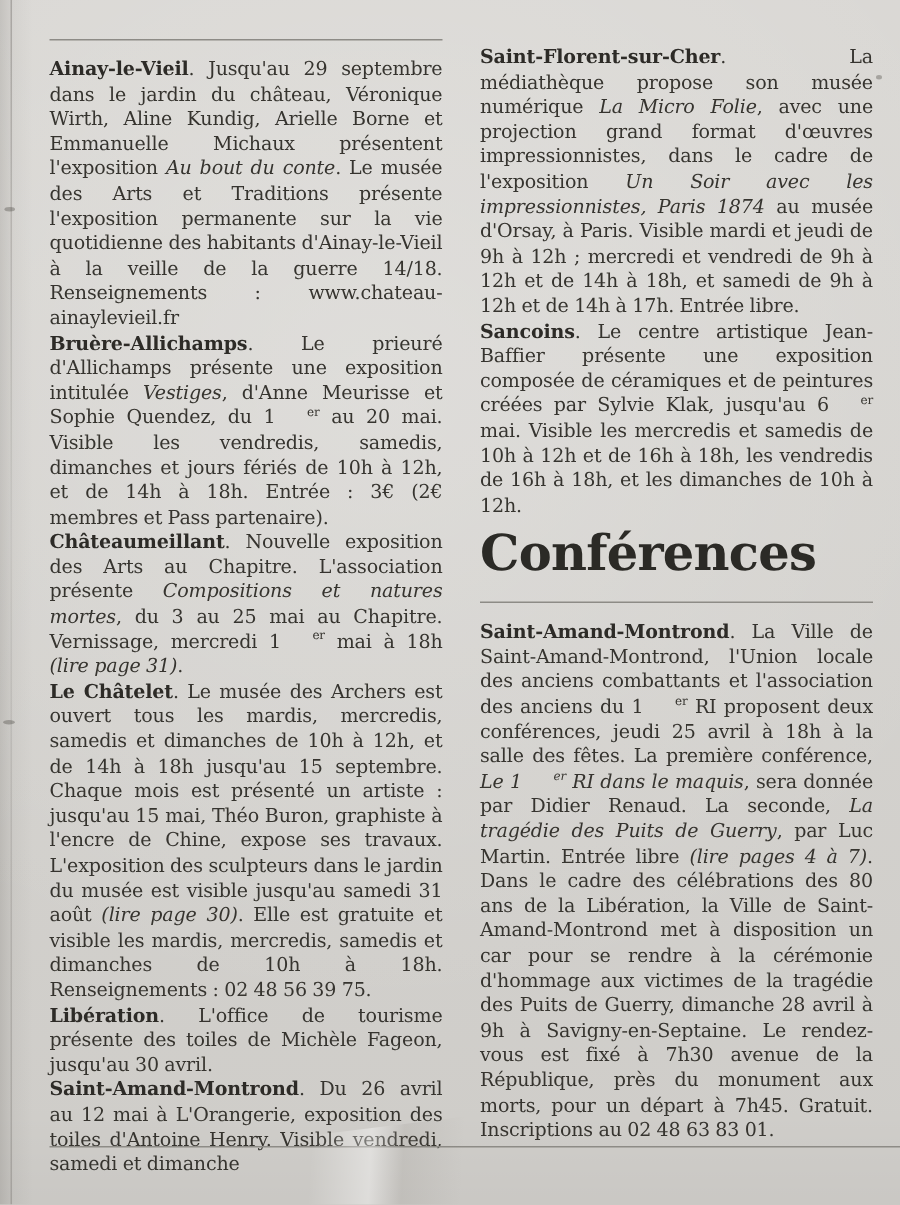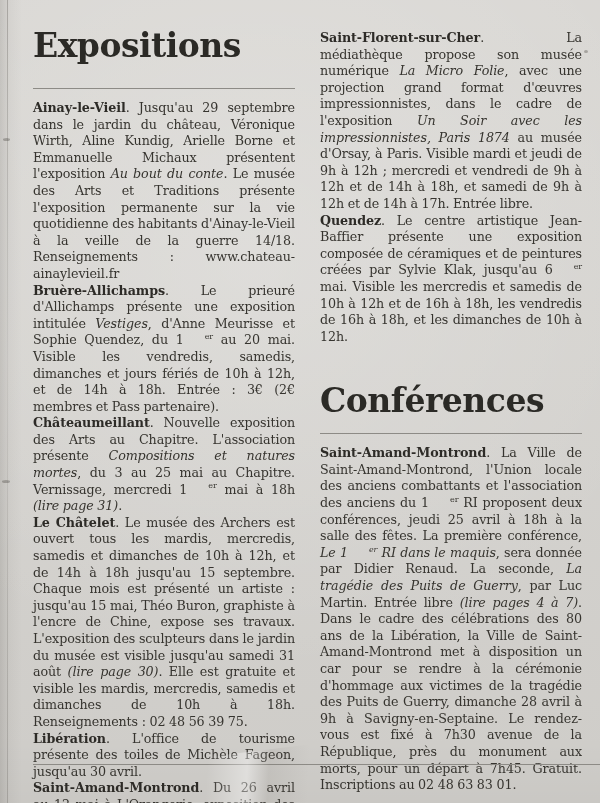--- a/index.html
+++ b/index.html
@@ -45,21 +45,21 @@
   .col-right { left: 320px; top: 30px; width: 262px; }
 
   .headline {
     font-size: 33px;
     line-height: 40px;
     font-weight: bold;
     letter-spacing: -0.5px;
     color: #2b2a26;
     margin: 0 0 22px 0;
   }
-  .headline-2 { margin-top: 36px; margin-bottom: 12px; }
+  .headline-2 { margin-top: 4px; margin-bottom: 12px; }
 
   .rule { height: 1px; background: #8d8b86; margin: 0 0 11px 0; }
 
   .para {
     margin: 0;
     font-size: 12.7px;
     line-height: 16.6px;
     text-align: justify;
     letter-spacing: -0.1px;
     word-spacing: -0.3px;
@@ -80,36 +80,35 @@
 <body>
 
 <div class="paper">
 
   <div class="fold-left"></div>
   <div class="speck speck-1"></div>
   <div class="speck speck-2"></div>
   <div class="speck speck-3"></div>
 
   <div class="col col-left">
-    <h1 class="headline">Expositions</h1>
     <div class="rule"></div>
     <div>
         <p class="para"><span class="b">Ainay-le-Vieil</span><span>. Jusqu'au 29 septembre dans le jardin du château, Véronique Wirth, Aline Kundig, Arielle Borne et Emmanuelle Michaux présentent l'exposition </span><span class="i">Au bout du conte</span><span>. Le musée des Arts et Traditions présente l'exposition permanente sur la vie quotidienne des habitants d'Ainay-le-Vieil à la veille de la guerre 14/18. Renseignements&nbsp;: www.chateau-ainaylevieil.fr</span></p>
         <p class="para"><span class="b">Bruère-Allichamps</span><span>. Le prieuré d'Allichamps présente une exposition intitulée </span><span class="i">Vestiges</span><span>, d'Anne Meurisse et Sophie Quendez, du 1</span><sup>er</sup><span> au 20 mai. Visible les vendredis, samedis, dimanches et jours fériés de 10h à 12h, et de 14h à 18h. Entrée&nbsp;: 3€ (2€ membres et Pass partenaire).</span></p>
         <p class="para"><span class="b">Châteaumeillant</span><span>. Nouvelle exposition des Arts au Chapitre. L'association présente </span><span class="i">Compositions et natures mortes</span><span>, du 3 au 25 mai au Chapitre. Vernissage, mercredi 1</span><sup>er</sup><span> mai à 18h </span><span class="i">(lire page 31)</span><span>.</span></p>
         <p class="para"><span class="b">Le Châtelet</span><span>. Le musée des Archers est ouvert tous les mardis, mercredis, samedis et dimanches de 10h à 12h, et de 14h à 18h jusqu'au 15 septembre. Chaque mois est présenté un artiste&nbsp;: jusqu'au 15 mai, Théo Buron, graphiste à l'encre de Chine, expose ses travaux. L'exposition des sculpteurs dans le jardin du musée est visible jusqu'au samedi 31 août </span><span class="i">(lire page 30)</span><span>. Elle est gratuite et visible les mardis, mercredis, samedis et dimanches de 10h à 18h. Renseignements&nbsp;: 02 48 56 39 75.</span></p>
         <p class="para"><span class="b">Libération</span><span>. L'office de tourisme présente des toiles de Michèle Fageon, jusqu'au 30 avril.</span></p>
         <p class="para"><span class="b">Saint-Amand-Montrond</span><span>. Du 26 avril au 12 mai à L'Orangerie, exposition des toiles d'Antoine Henry. Visible vendredi, samedi et dimanche</span></p>
       </div>
   </div>
 
   <div class="col col-right">
     <div>
         <p class="para"><span class="b">Saint-Florent-sur-Cher</span><span>. La médiathèque propose son musée numérique </span><span class="i">La Micro Folie</span><span>, avec une projection grand format d'œuvres impressionnistes, dans le cadre de l'exposition </span><span class="i">Un Soir avec les impressionnistes, Paris 1874</span><span> au musée d'Orsay, à Paris. Visible mardi et jeudi de 9h à 12h&nbsp;; mercredi et vendredi de 9h à 12h et de 14h à 18h, et samedi de 9h à 12h et de 14h à 17h. Entrée libre.</span></p>
-        <p class="para"><span class="b">Quendez</span><span>. Le centre artistique Jean-Baffier présente une exposition composée de céramiques et de peintures créées par Sylvie Klak, jusqu'au 6</span><sup>er</sup><span> mai. Visible les mercredis et samedis de 10h à 12h et de 16h à 18h, les vendredis de 16h à 18h, et les dimanches de 10h à 12h.</span></p>
+        <p class="para"><span class="b">Sancoins</span><span>. Le centre artistique Jean-Baffier présente une exposition composée de céramiques et de peintures créées par Sylvie Klak, jusqu'au 6</span><sup>er</sup><span> mai. Visible les mercredis et samedis de 10h à 12h et de 16h à 18h, les vendredis de 16h à 18h, et les dimanches de 10h à 12h.</span></p>
       </div>
     <h1 class="headline headline-2">Conférences</h1>
     <div class="rule"></div>
     <div>
         <p class="para"><span class="b">Saint-Amand-Montrond</span><span>. La Ville de Saint-Amand-Montrond, l'Union locale des anciens combattants et l'association des anciens du 1</span><sup>er</sup><span> RI proposent deux conférences, jeudi 25 avril à 18h à la salle des fêtes. La première conférence, </span><span class="i">Le 1</span><sup class="i">er</sup><span class="i"> RI dans le maquis</span><span>, sera donnée par Didier Renaud. La seconde, </span><span class="i">La tragédie des Puits de Guerry</span><span>, par Luc Martin. Entrée libre </span><span class="i">(lire pages 4 à 7)</span><span>. Dans le cadre des célébrations des 80 ans de la Libération, la Ville de Saint-Amand-Montrond met à disposition un car pour se rendre à la cérémonie d'hommage aux victimes de la tragédie des Puits de Guerry, dimanche 28 avril à 9h à Savigny-en-Septaine. Le rendez-vous est fixé à 7h30 avenue de la République, près du monument aux morts, pour un départ à 7h45. Gratuit. Inscriptions au 02 48 63 83 01.</span></p>
       </div>
   </div>
 
   <div class="bottom-rule"></div>
   <div class="fold-bottom"></div>

